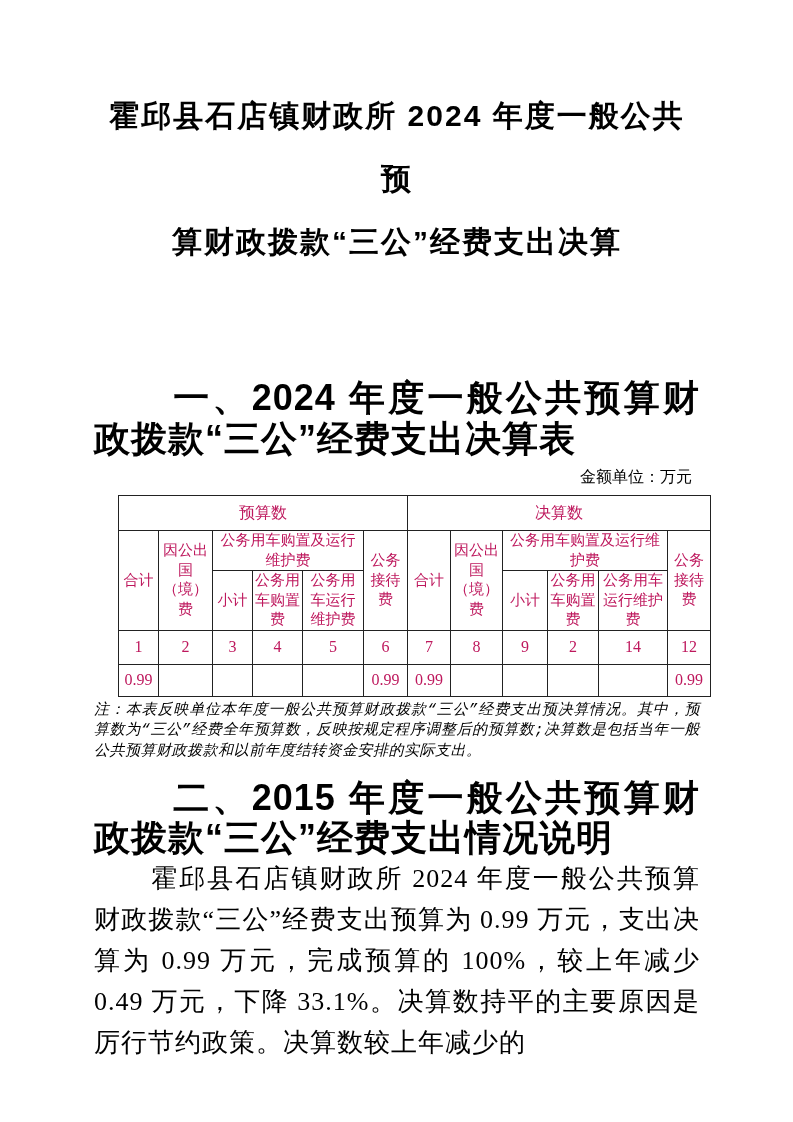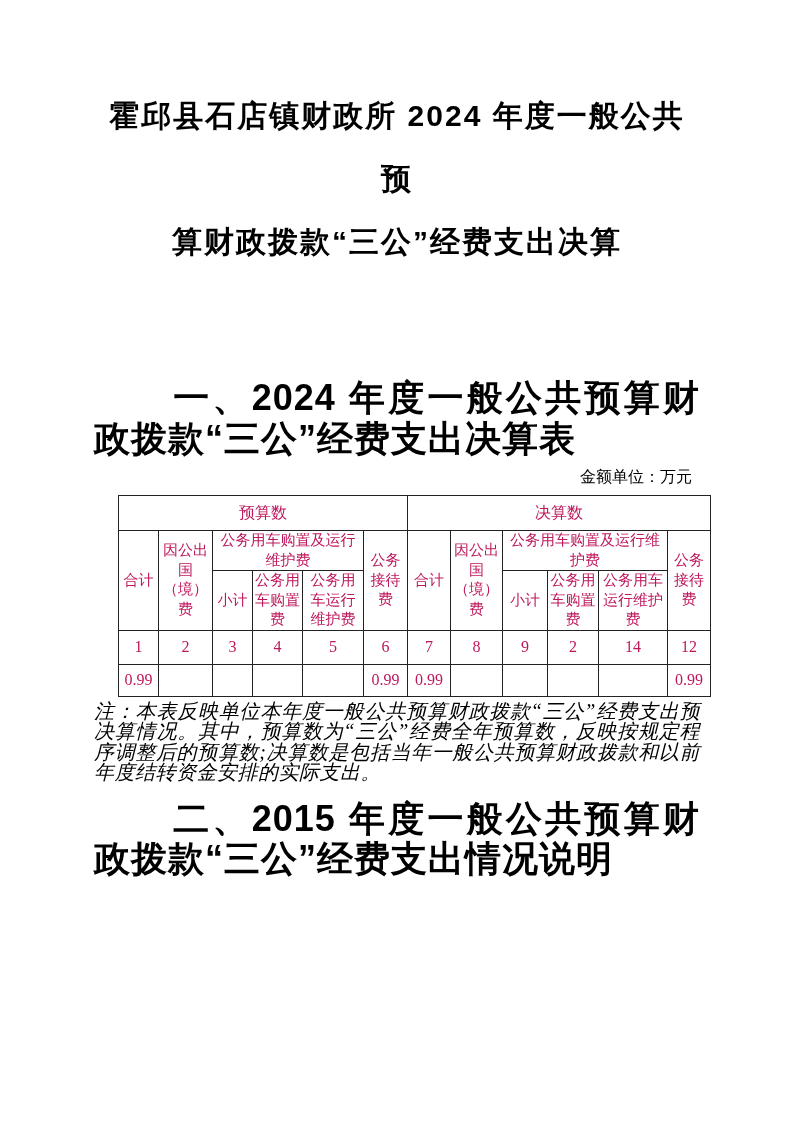--- a/index.html
+++ b/index.html
@@ -59,25 +59,26 @@
     line-height: 1.3;
     overflow: hidden;
   }
   tr.row-group td    { height: 34px; font-size: 16px; }
   tr.row-head td     { height: 37px; }
   tr.row-subhead td  { height: 46px; }
   tr.row-nums td     { height: 33px; font-size: 16px; }
   tr.row-values td   { height: 31px; font-size: 16px; text-align: center; }
   .table-note {
     margin: 4px 0 16px 0;
-    font-size: 20px;
+    font-size: 15px;
     line-height: 20.5px;
     font-style: italic;
     text-align: justify;
     letter-spacing: 0.5px;
+    font-family: Liberation Mono, monospace;
   }
   .body-para {
     margin: 0;
     font-size: 26px;
     line-height: 41px;
     text-indent: 2.2em;
     text-align: justify;
     letter-spacing: 1px;
   }
 </style>
@@ -162,14 +163,15 @@
         <td>0.99</td>
       </tr>
     </tbody>
   </table>
 
   <p class="table-note">注：本表反映单位本年度一般公共预算财政拨款“三公”经费支出预决算情况。其中，预算数为“三公”经费全年预算数，反映按规定程序调整后的预算数;决算数是包括当年一般公共预算财政拨款和以前年度结转资金安排的实际支出。</p>
 
   <p class="heading sec2">二、2015 年度一般公共预算财政拨款“三公”经费支出情况说明</p>
 
 
+  <p class="body-para">霍邱县石店镇财政所 2024 年度一般公共预算财政拨款“三公”经费支出预算为 0.99 万元，支出决算为 0.99 万元，完成预算的 100%，较上年减少 0.49 万元，下降 33.1%。决算数持平的主要原因是厉行节约政策。决算数较上年减少的</p>
 
 </div>
 
 </body></html>

